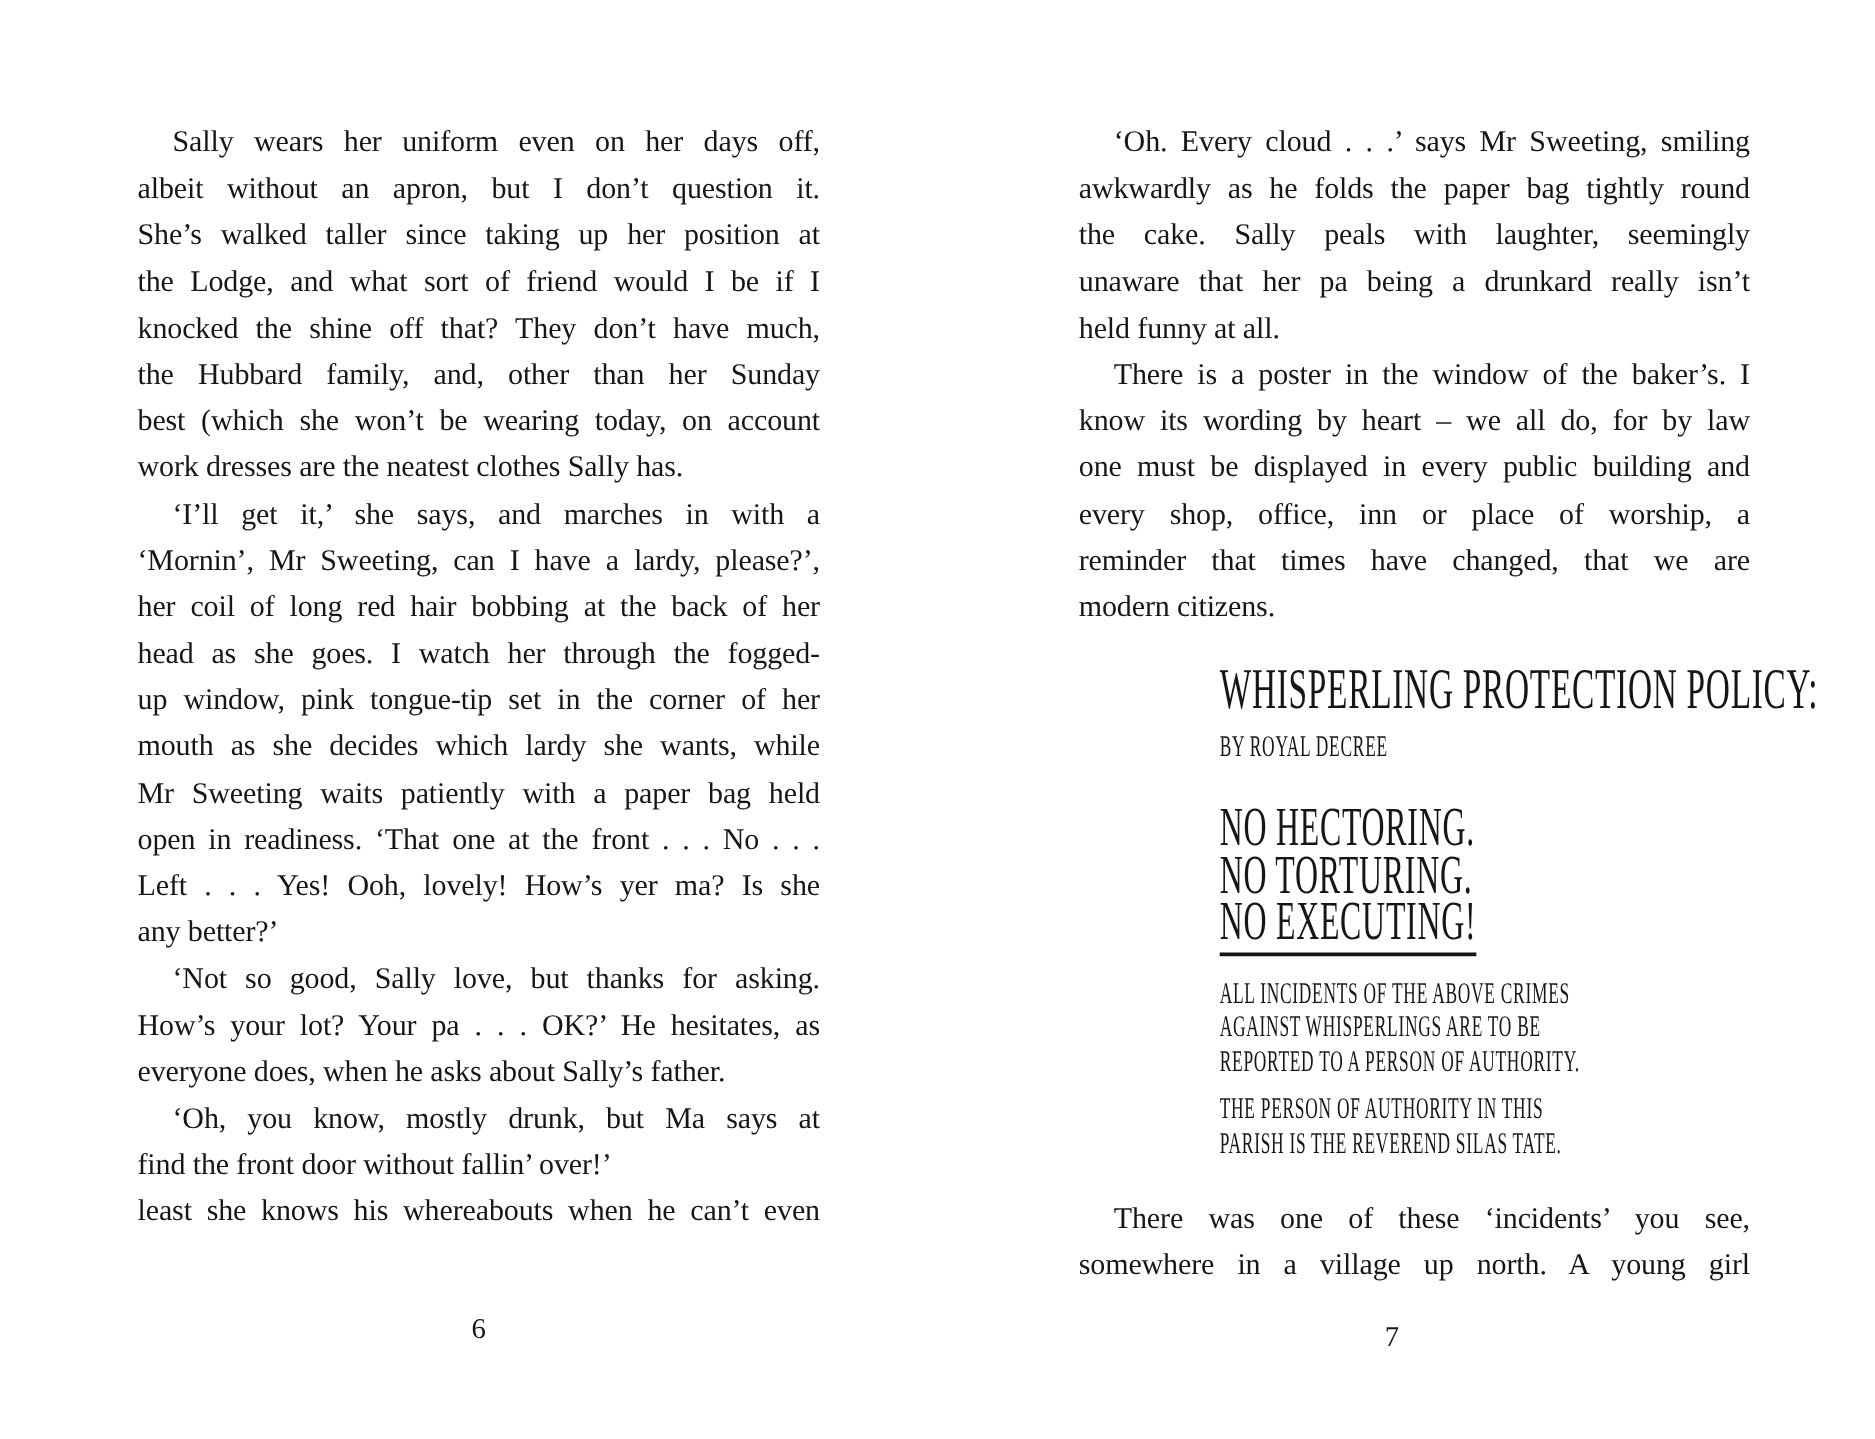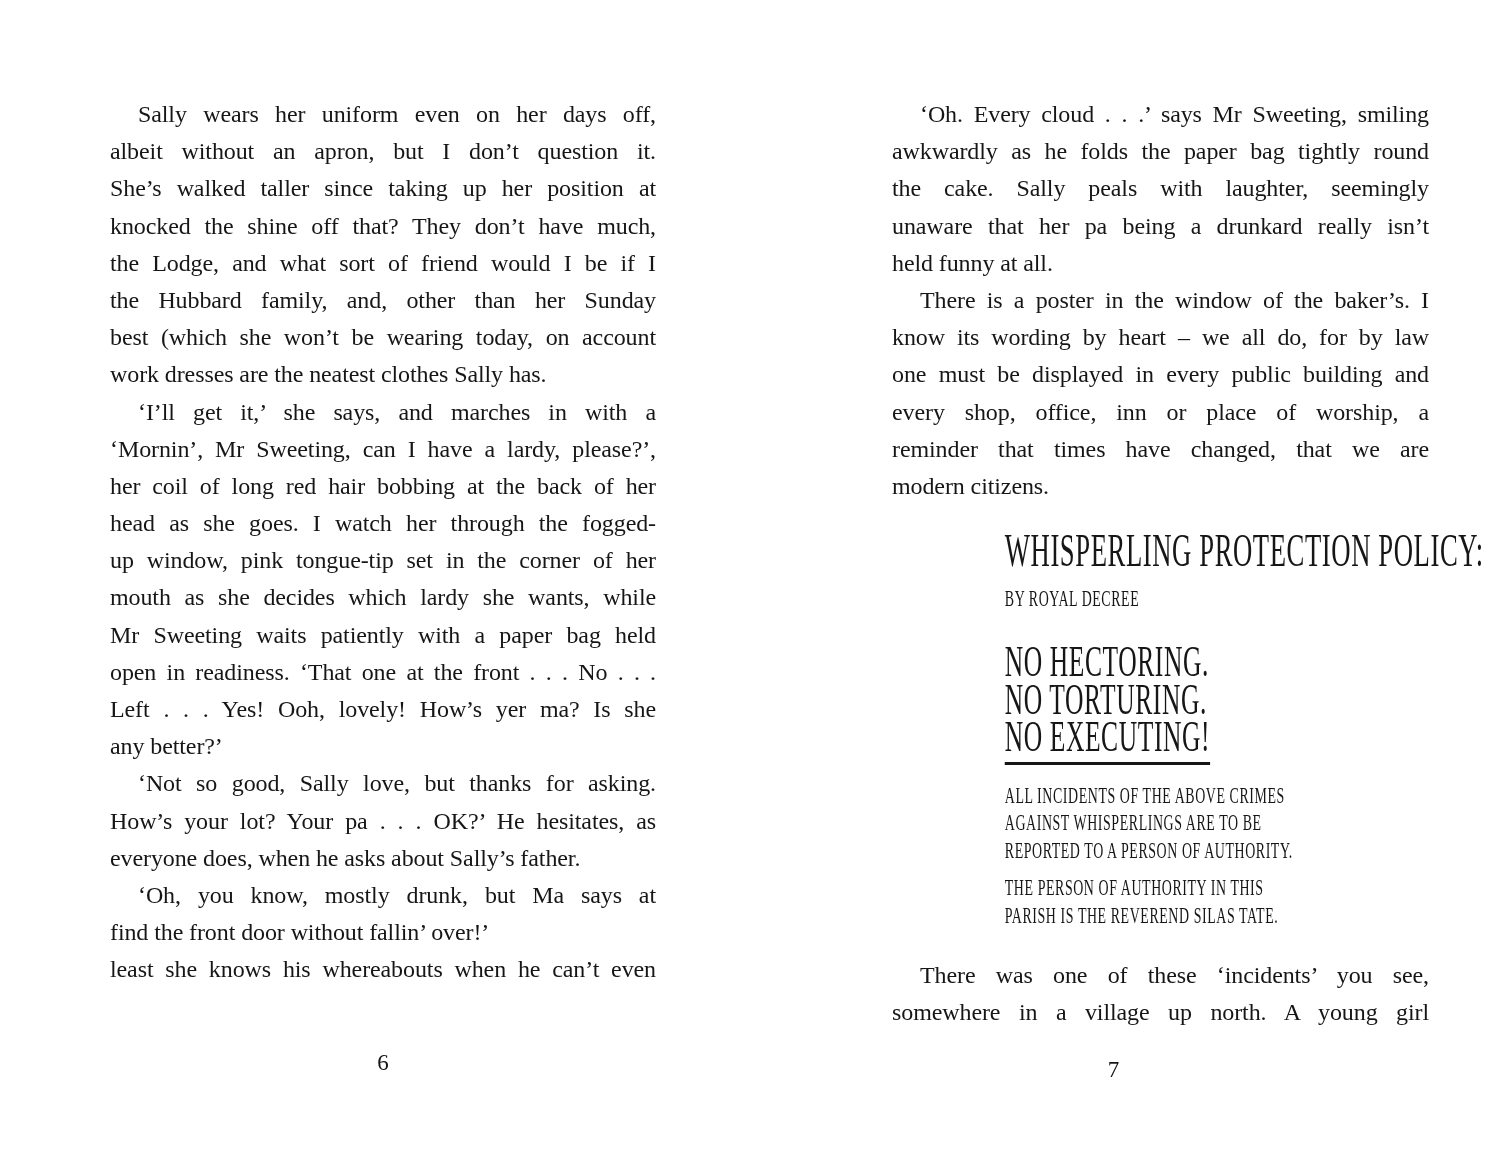--- a/index.html
+++ b/index.html
@@ -13,21 +13,21 @@
     height: 1151px;
     overflow: hidden;
     font-family: "Liberation Serif", "DejaVu Serif", serif;
     color: #161616;
   }
   .column {
     position: absolute;
     top: 96px;
   }
   .col-left  { left: 110px; width: 546px; }
-  .col-right { left: 892px; width: 537px; }
+  .col-right { left: 863px; width: 537px; }
 
   .para { margin: 0; }
   .line {
     font-size: 24px;
     line-height: 37.2px;
     height: 37.2px;
     text-align: justify;
     text-align-last: justify;
     white-space: normal;
     letter-spacing: -0.1px;
@@ -81,22 +81,22 @@
 </style>
 </head>
 <body>
 
 <div class="column col-left">
   <div>
       <div class="para">
         <div class="line firstline">Sally wears her uniform even on her days off,</div>
         <div class="line">albeit without an apron, but I don’t question it.</div>
         <div class="line">She’s walked taller since taking up her position at</div>
+        <div class="line">the Lodge, and what sort of friend would I be if I</div>
         <div class="line">knocked the shine off that? They don’t have much,</div>
-        <div class="line">the Lodge, and what sort of friend would I be if I</div>
         <div class="line">the Hubbard family, and, other than her Sunday</div>
         <div class="line">best (which she won’t be wearing today, on account</div>
         <div class="line lastline">work dresses are the neatest clothes Sally has.</div>
       </div>
       <div class="para">
         <div class="line firstline">‘I’ll get it,’ she says, and marches in with a</div>
         <div class="line">‘Mornin’, Mr Sweeting, can I have a lardy, please?’,</div>
         <div class="line">her coil of long red hair bobbing at the back of her</div>
         <div class="line">head as she goes. I watch her through the fogged-</div>
         <div class="line">up window, pink tongue-tip set in the corner of her</div>

